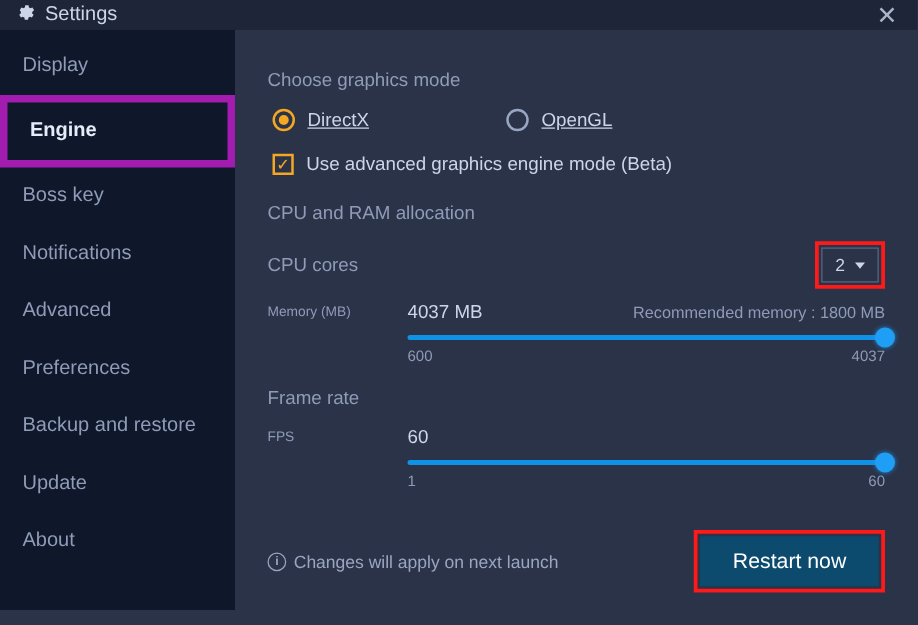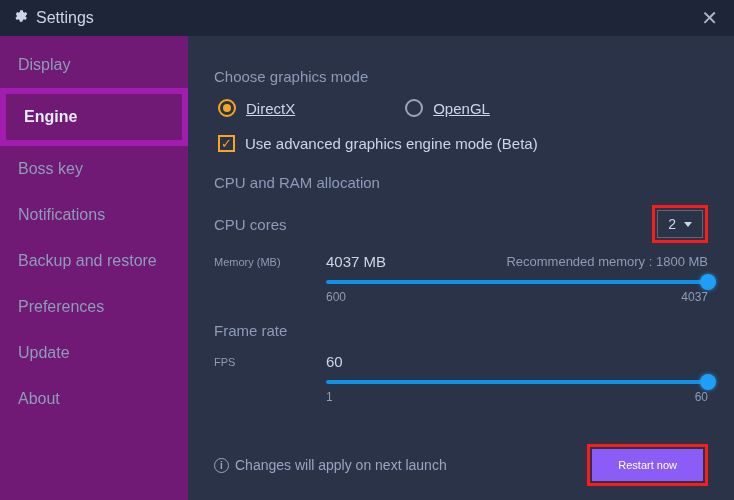--- a/index.html
+++ b/index.html
@@ -1,22 +1,22 @@
 <!DOCTYPE html>
 <html><head>
 <meta charset="utf-8">
 <style>
 * { margin: 0; padding: 0; box-sizing: border-box; font-family: "Segoe UI", Arial, sans-serif; }
 body { width: 734px; height: 500px; background: #2a3348; color: #b8c2d8; overflow: hidden; }
-.titlebar { height: 36px; background: #1e2538; display: flex; align-items: center; padding: 0 12px; }
+.titlebar { height: 24px; background: #1e2538; display: flex; align-items: center; padding: 0 12px; }
 .titlebar .gear { margin-right: 8px; }
 .titlebar .title { color: #cdd6e8; font-size: 16px; flex: 1; }
 .close { color: #aab4cc; font-size: 20px; cursor: pointer; padding: 0 4px; }
 .body { display: flex; height: calc(100% - 36px); }
-.sidebar { width: 188px; background: #701a75; display: flex; flex-direction: column; padding-top: 6px; }
+.sidebar { width: 188px; background: #0f172a; display: flex; flex-direction: column; padding-top: 6px; }
 .side-item { padding: 14px 18px; color: #8f9bb7; font-size: 16px; cursor: pointer; }
 .side-item.active { color: #e6ecf8; font-weight: 600; position: relative; }
 .hl-red { border: 6px solid #a21caf; }
 .content { flex: 1; padding: 32px 26px 14px 26px; position: relative; overflow: hidden; }
 .section-title { color: #8f9bb7; font-size: 15px; margin-bottom: 14px; }
 .radio-row { display: flex; gap: 110px; margin-bottom: 18px; padding-left: 4px; }
 .radio { display: flex; align-items: center; gap: 10px; cursor: pointer; }
 .radio .circle { width: 18px; height: 18px; border: 2px solid #f5a623; border-radius: 50%; display: flex; align-items: center; justify-content: center; }
 .radio .circle.off { border-color: #9aa5c1; }
 .radio .circle .dot { width: 8px; height: 8px; background: #f5a623; border-radius: 50%; }
@@ -33,21 +33,21 @@
 .mem-row .label { color: #8f9bb7; font-size: 11px; width: 112px; }
 .mem-row .val { color: #cdd6e8; font-size: 15px; flex: 1; }
 .mem-row .rec { color: #8f9bb7; font-size: 13px; }
 .slider-wrap { position: relative; margin: 10px 0 4px 112px; }
 .slider-track { height: 4px; background: #0f91e6; border-radius: 2px; position: relative; }
 .slider-thumb { width: 16px; height: 16px; background: #1f9ef5; border-radius: 50%; position: absolute; top: -6px; right: -8px; cursor: pointer; box-shadow: 0 0 4px rgba(31,158,245,0.8); }
 .slider-ends { display: flex; justify-content: space-between; margin: 6px 0 18px 112px; font-size: 12px; color: #8f9bb7; }
 .footer { position: absolute; bottom: 14px; left: 26px; right: 26px; display: flex; align-items: center; justify-content: space-between; }
 .footer .note { color: #9aa5c1; font-size: 14px; display: flex; align-items: center; gap: 6px; }
 .info-icon { width: 15px; height: 15px; border: 1.5px solid #9aa5c1; border-radius: 50%; display: flex; align-items: center; justify-content: center; font-size: 10px; font-weight: bold; font-style: normal; }
-.restart-btn { background: #8b5cf6; color: #fff; font-size: 11px; padding: 10px 26px; border: none; cursor: pointer; }
+.restart-btn { background: #0c4a6e; color: #fff; font-size: 17px; padding: 10px 26px; border: none; cursor: pointer; }
 .hl-red-box { border: 3px solid #ff1a1a; padding: 2px; display: inline-flex; }
 svg.gear-svg { width: 16px; height: 16px; }
 </style>
 </head>
 <body>
 
 <div class="titlebar">
   <span class="gear">
     <svg class="gear-svg" viewBox="0 0 24 24">
         <path fill="#cdd6e8" d="M12 8a4 4 0 100 8 4 4 0 000-8zm9 4a7 7 0 00-.1-1l2-1.6-2-3.4-2.4 1a7 7 0 00-1.8-1l-.4-2.6h-4l-.4 2.6a7 7 0 00-1.8 1l-2.4-1-2 3.4L7.1 11a7 7 0 000 2l-2 1.6 2 3.4 2.4-1a7 7 0 001.8 1l.4 2.6h4l.4-2.6a7 7 0 001.8-1l2.4 1 2-3.4-2-1.6c.1-.3.1-.7.1-1z"></path>
@@ -56,22 +56,23 @@
   <span class="title">Settings</span>
   <span class="close">✕</span>
 </div>
 
 <div class="body">
   <div class="sidebar">
     <div class="side-item">Display</div>
     <div class="side-item active hl-red">Engine</div>
     <div class="side-item">Boss key</div>
     <div class="side-item">Notifications</div>
+    <div class="side-item">Advanced</div>
+    <div class="side-item">Preferences</div>
     <div class="side-item">Backup and restore</div>
-    <div class="side-item">Preferences</div>
     <div class="side-item">Update</div>
     <div class="side-item">About</div>
   </div>
 
   <div class="content">
 
     <div class="section-title">Choose graphics mode</div>
 
     <div class="radio-row">
       <div class="radio">

